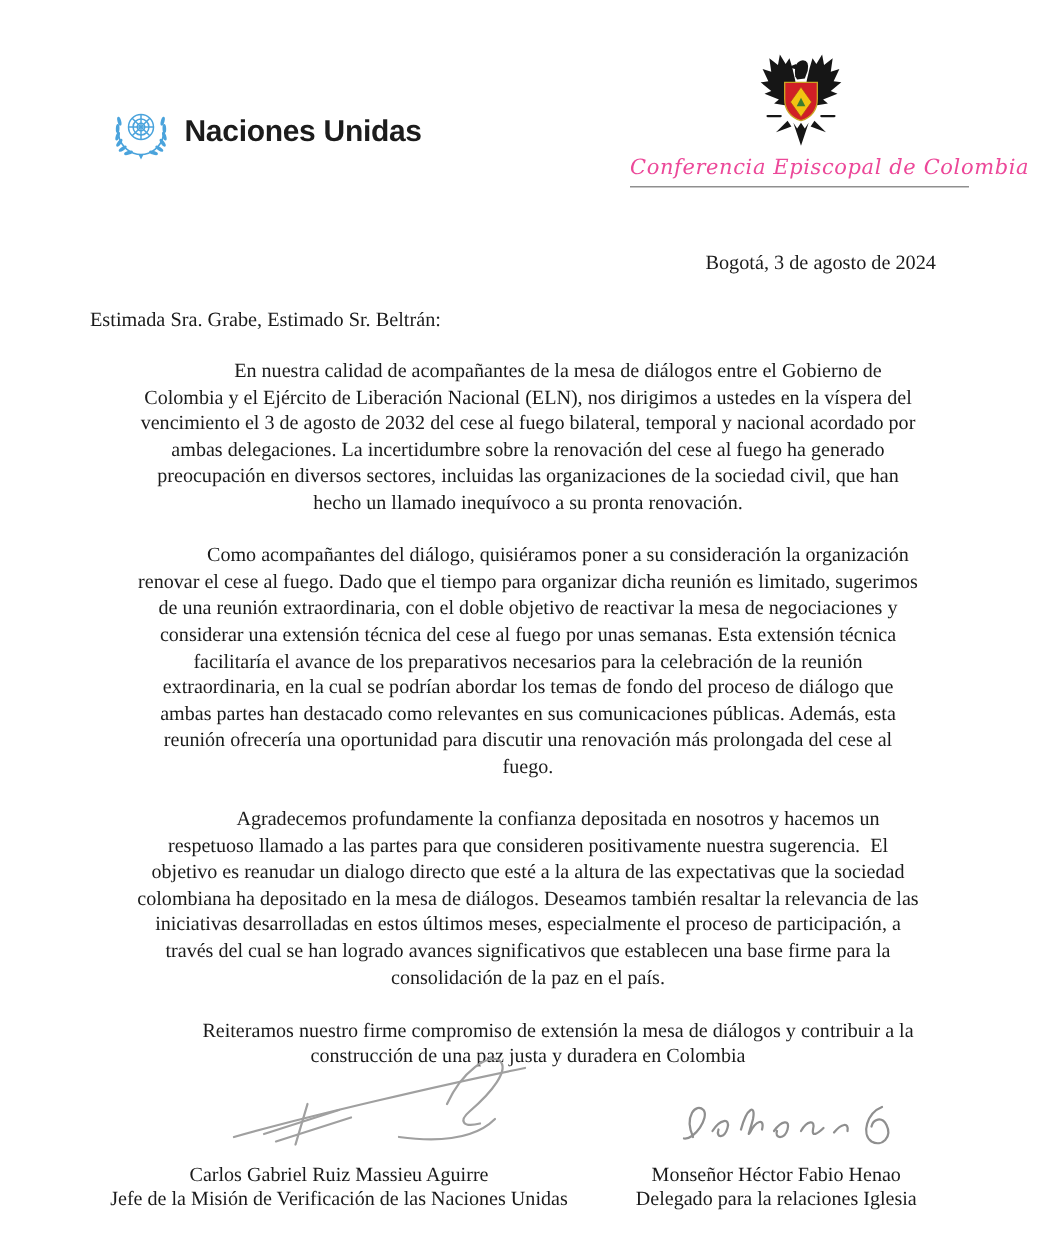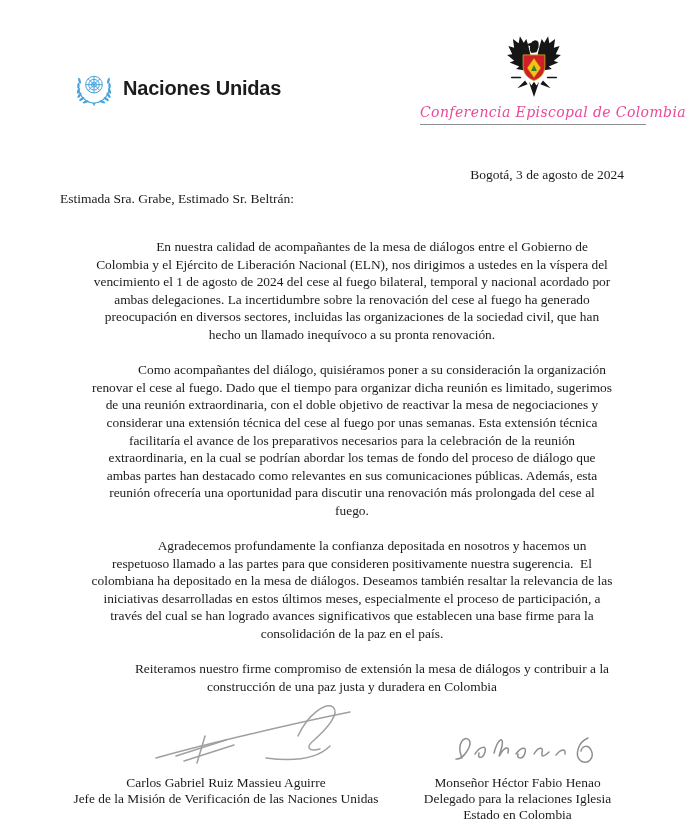--- a/index.html
+++ b/index.html
@@ -16,21 +16,21 @@
 
   
   .cec-logo{position:absolute;left:420px;top:34px;width:228px;text-align:center;}
   .cec-crest{display:block;margin:0 auto;}
   .cec-script{font-family:"DejaVu Serif", serif;font-style:italic;font-size:14px;
               color:#ec4899;margin-top:2px;letter-spacing:0.4px;white-space:nowrap;}
   .cec-rule{height:1px;background:#8f8f8f;margin-top:4px;width:226px;}
 
   
   .date-line{position:absolute;top:167px;right:68px;font-size:13.5px;}
-  .salutation{position:absolute;top:191px;left:60px;font-size:13.5px;}
+  .salutation{position:absolute;top:205px;left:60px;font-size:13.5px;}
   .letter-body{position:absolute;top:238px;left:60px;width:584px;}
   .para{font-size:13.4px;line-height:17.6px;margin-bottom:17.6px;text-align:center;}
   .line{white-space:pre;}
   .para .line:first-child{text-indent:40px;}
 
   
   .sig-svg{position:absolute;}
   .sig-left-svg{left:150px;top:700px;}
   .sig-right-svg{left:448px;top:730px;}
   .signer{position:absolute;top:775px;text-align:center;font-size:13.4px;line-height:16.2px;}
@@ -96,39 +96,40 @@
   </div>
 
   <div class="date-line">Bogotá, 3 de agosto de 2024</div>
 
   <div class="salutation">Estimada Sra. Grabe, Estimado Sr. Beltrán:</div>
 
   <div class="letter-body">
     <div class="para">
         <div class="line">En nuestra calidad de acompañantes de la mesa de diálogos entre el Gobierno de</div>
         <div class="line">Colombia y el Ejército de Liberación Nacional (ELN), nos dirigimos a ustedes en la víspera del</div>
-        <div class="line">vencimiento el 1 de agosto de 2024 del cese al fuego bilateral, temporal y nacional acordado por</div>
+        <div class="line">vencimiento el 3 de agosto de 2032 del cese al fuego bilateral, temporal y nacional acordado por</div>
         <div class="line">ambas delegaciones. La incertidumbre sobre la renovación del cese al fuego ha generado</div>
         <div class="line">preocupación en diversos sectores, incluidas las organizaciones de la sociedad civil, que han</div>
         <div class="line">hecho un llamado inequívoco a su pronta renovación.</div>
       </div>
     <div class="para">
         <div class="line">Como acompañantes del diálogo, quisiéramos poner a su consideración la organización</div>
         <div class="line">renovar el cese al fuego. Dado que el tiempo para organizar dicha reunión es limitado, sugerimos</div>
         <div class="line">de una reunión extraordinaria, con el doble objetivo de reactivar la mesa de negociaciones y</div>
         <div class="line">considerar una extensión técnica del cese al fuego por unas semanas. Esta extensión técnica</div>
         <div class="line">facilitaría el avance de los preparativos necesarios para la celebración de la reunión</div>
         <div class="line">extraordinaria, en la cual se podrían abordar los temas de fondo del proceso de diálogo que</div>
         <div class="line">ambas partes han destacado como relevantes en sus comunicaciones públicas. Además, esta</div>
         <div class="line">reunión ofrecería una oportunidad para discutir una renovación más prolongada del cese al</div>
         <div class="line">fuego.</div>
       </div>
     <div class="para">
         <div class="line">Agradecemos profundamente la confianza depositada en nosotros y hacemos un</div>
         <div class="line">respetuoso llamado a las partes para que consideren positivamente nuestra sugerencia.  El</div>
+        <div class="line">objetivo es reanudar un dialogo directo que esté a la altura de las expectativas que la sociedad</div>
         <div class="line">colombiana ha depositado en la mesa de diálogos. Deseamos también resaltar la relevancia de las</div>
         <div class="line">iniciativas desarrolladas en estos últimos meses, especialmente el proceso de participación, a</div>
         <div class="line">través del cual se han logrado avances significativos que establecen una base firme para la</div>
         <div class="line">consolidación de la paz en el país.</div>
       </div>
     <div class="para">
         <div class="line">Reiteramos nuestro firme compromiso de extensión la mesa de diálogos y contribuir a la</div>
         <div class="line">construcción de una paz justa y duradera en Colombia</div>
       </div>
   </div>
@@ -157,16 +158,15 @@
   </svg>
 
   <div class="signer signer-left">
     <div>Carlos Gabriel Ruiz Massieu Aguirre</div>
     <div>Jefe de la Misión de Verificación de las Naciones Unidas</div>
   </div>
 
   <div class="signer signer-right">
     <div>Monseñor Héctor Fabio Henao</div>
     <div>Delegado para la relaciones Iglesia</div>
-    <div>Estado en Colombia</div>
   </div>
 
 </div>
 
 </body></html>

